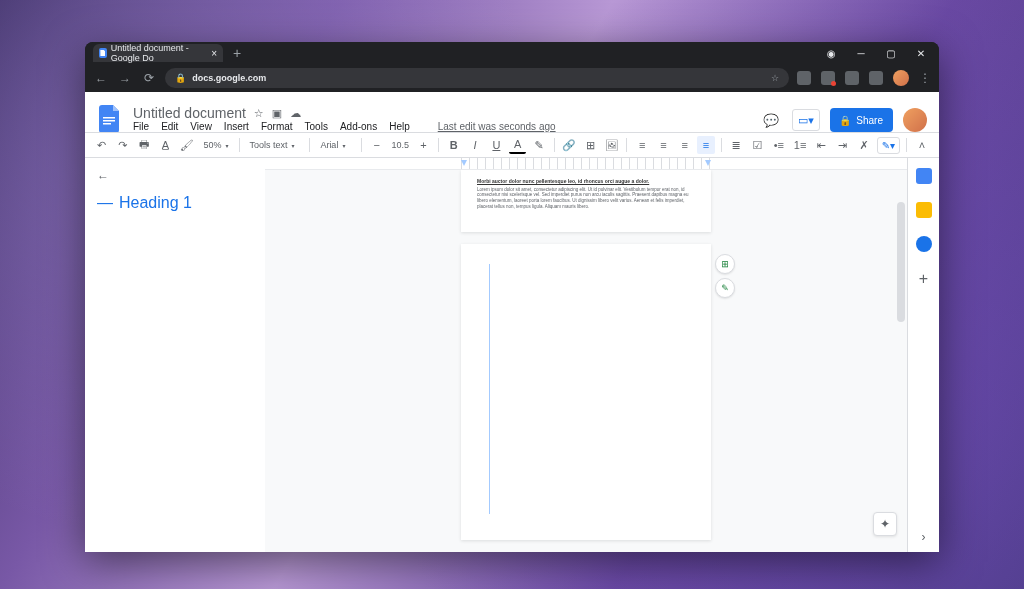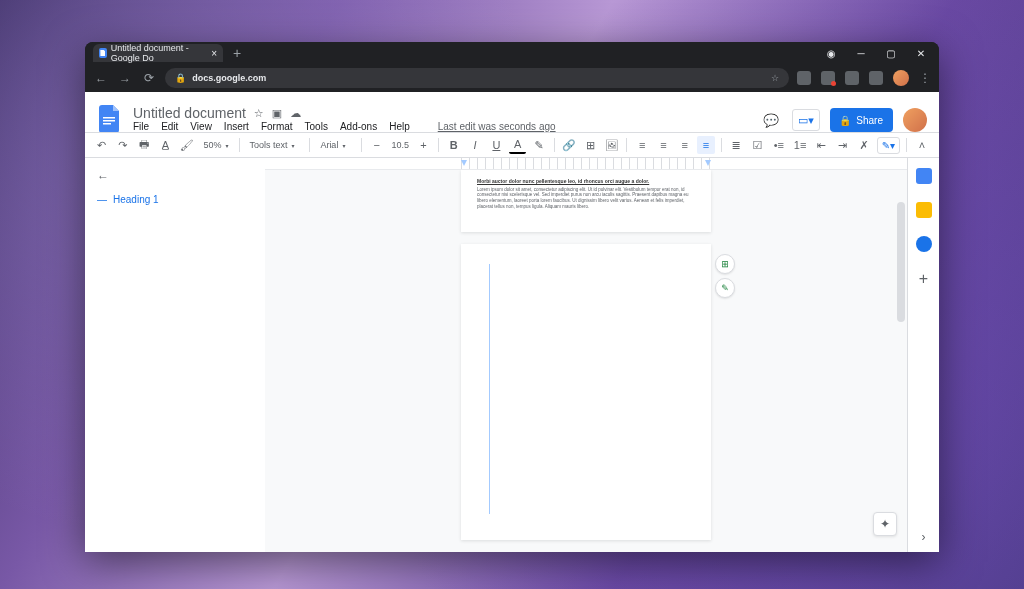--- a/index.html
+++ b/index.html
@@ -132,21 +132,21 @@
 .tb-right{margin-left:auto;display:flex;align-items:center;gap:4px;}
 .pen-dd{border:1px solid #dadce0;border-radius:3px;padding:2px 4px;color:#1a73e8;display:flex;align-items:center;gap:2px;cursor:pointer;font-size:10px;}
 
 .docs-body { flex: 1; display: flex; overflow: hidden; }
 .outline-panel {
   width: 180px;
   border-right: none;
   padding: 10px 12px;
 }
 .outline-back{color:#5f6368;font-size:12px;cursor:pointer;margin-bottom:8px;display:block;}
-.outline-item { display: flex; align-items: center; gap: 6px; font-size: 10px; color: #1a73e8; font-weight: 500; padding:4px 0;cursor:pointer;}
+.outline-item { display: flex; align-items: center; gap: 6px; font-size: 16px; color: #1a73e8; font-weight: 500; padding:4px 0;cursor:pointer;}
 .outline-item::before{content:"—";color:#1a73e8;}
 
 .canvas-area {
   flex: 1;
   background: #f8f9fa;
   overflow: auto;
   position: relative;
   display:flex;
   flex-direction:column;
   align-items:center;

